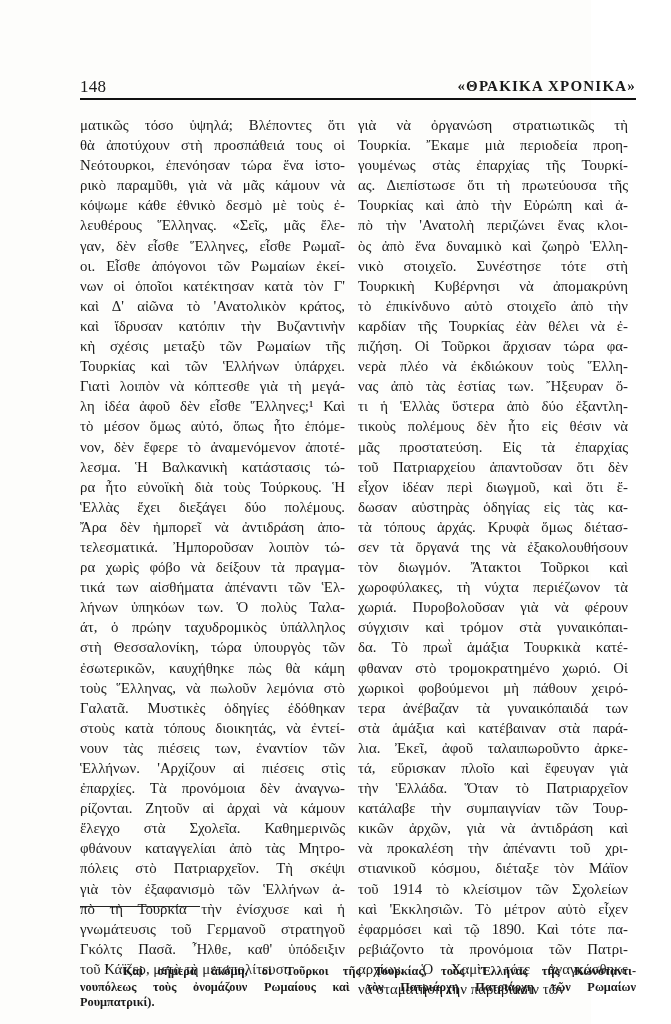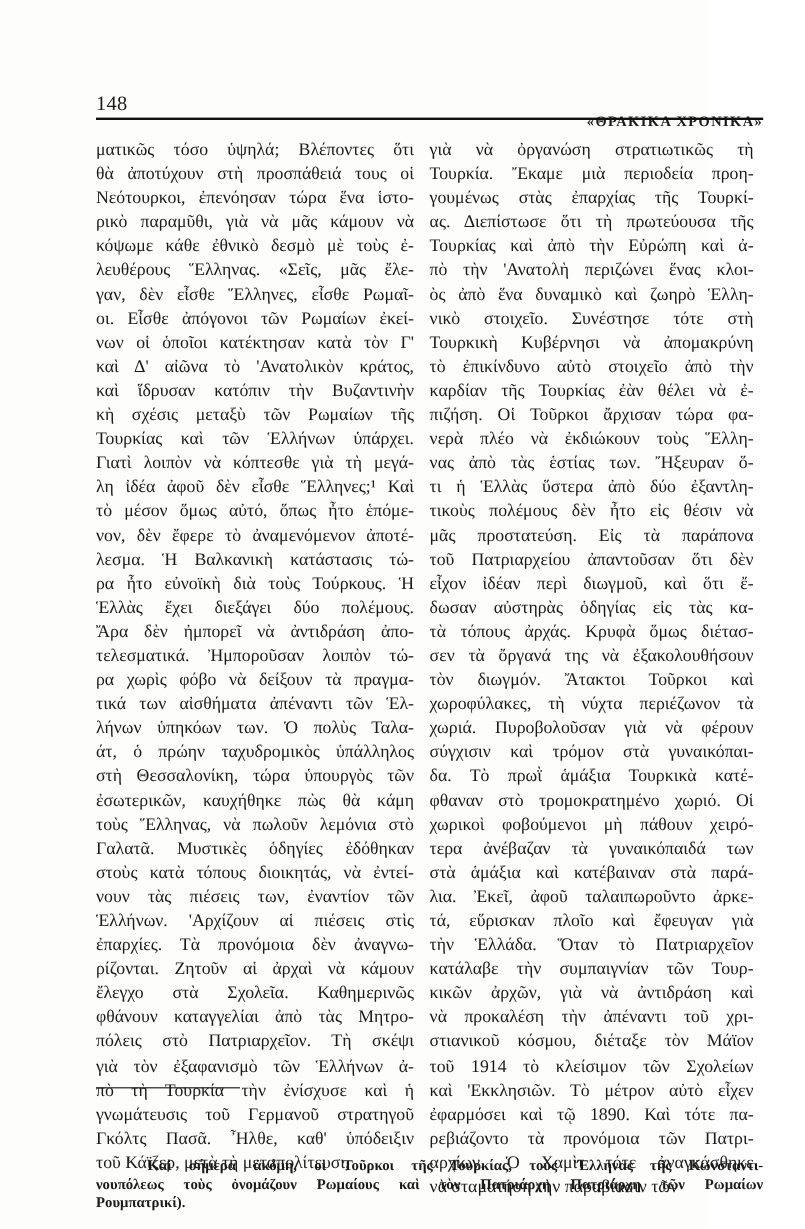--- a/index.html
+++ b/index.html
@@ -32,23 +32,23 @@
     position: absolute;
     left: 0;
     top: 3px;
     font-family: "Liberation Serif", serif;
     font-size: 17px;
     letter-spacing: 0.3px;
   }
   .running-title {
     position: absolute;
     right: 0;
-    top: 20px;
-    font-family: "Liberation Serif", serif;
-    font-size: 12px;
+    top: 4px;
+    font-family: "Liberation Serif", serif;
+    font-size: 15px;
     font-weight: bold;
     letter-spacing: 1.2px;
   }
   .header-rule {
     position: absolute;
     left: 80px;
     top: 98px;
     width: 556px;
     height: 2px;
     background: #111;
@@ -161,21 +161,21 @@
       <span class="line">ὸς ἀπὸ ἕνα δυναμικὸ καὶ ζωηρὸ Ἑλλη-</span>
       <span class="line">νικὸ στοιχεῖο. Συνέστησε τότε στὴ</span>
       <span class="line">Τουρκικὴ Κυβέρνησι νὰ ἀπομακρύνη</span>
       <span class="line">τὸ ἐπικίνδυνο αὐτὸ στοιχεῖο ἀπὸ τὴν</span>
       <span class="line">καρδίαν τῆς Τουρκίας ἐὰν θέλει νὰ ἐ-</span>
       <span class="line">πιζήση. Οἱ Τοῦρκοι ἄρχισαν τώρα φα-</span>
       <span class="line">νερὰ πλέο νὰ ἐκδιώκουν τοὺς Ἕλλη-</span>
       <span class="line">νας ἀπὸ τὰς ἑστίας των. Ἤξευραν ὅ-</span>
       <span class="line">τι ἡ Ἑλλὰς ὕστερα ἀπὸ δύο ἐξαντλη-</span>
       <span class="line">τικοὺς πολέμους δὲν ἦτο εἰς θέσιν νὰ</span>
-      <span class="line">μᾶς προστατεύση. Εἰς τὰ παράπονα</span>
+      <span class="line">μᾶς προστατεύση. Εἰς τὰ ἐπαρχίας</span>
       <span class="line">τοῦ Πατριαρχείου ἀπαντοῦσαν ὅτι δὲν</span>
       <span class="line">εἶχον ἰδέαν περὶ διωγμοῦ, καὶ ὅτι ἔ-</span>
       <span class="line">δωσαν αὐστηρὰς ὁδηγίας εἰς τὰς κα-</span>
       <span class="line">τὰ τόπους ἀρχάς. Κρυφὰ ὅμως διέτασ-</span>
       <span class="line">σεν τὰ ὄργανά της νὰ ἐξακολουθήσουν</span>
       <span class="line">τὸν διωγμόν. Ἄτακτοι Τοῦρκοι καὶ</span>
       <span class="line">χωροφύλακες, τὴ νύχτα περιέζωνον τὰ</span>
       <span class="line">χωριά. Πυροβολοῦσαν γιὰ νὰ φέρουν</span>
       <span class="line">σύγχισιν καὶ τρόμον στὰ γυναικόπαι-</span>
       <span class="line">δα. Τὸ πρωῒ ἁμάξια Τουρκικὰ κατέ-</span>

